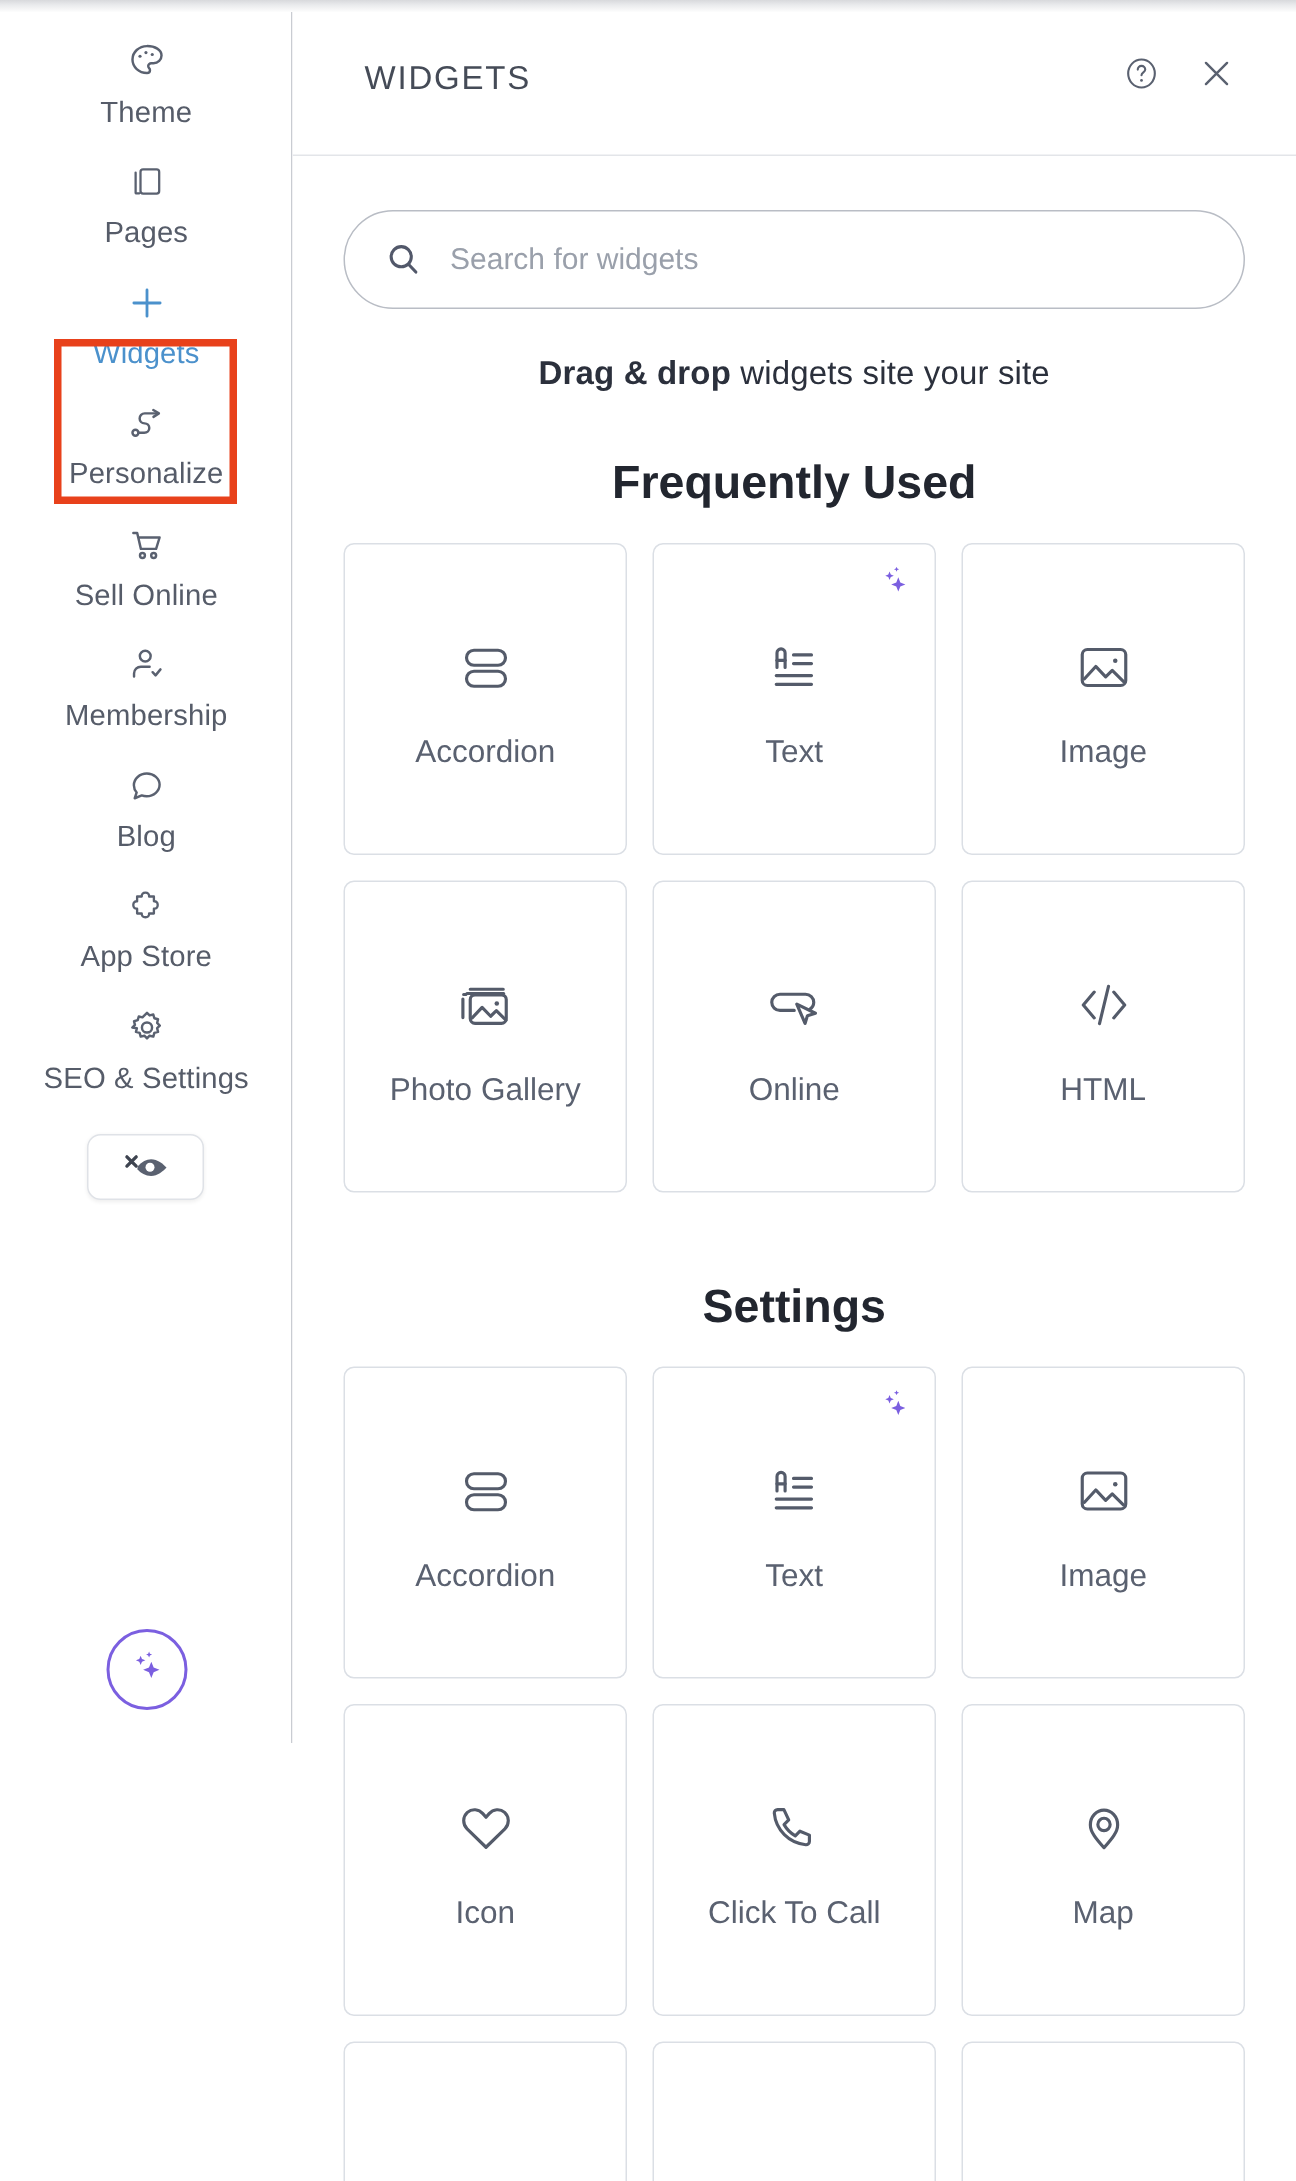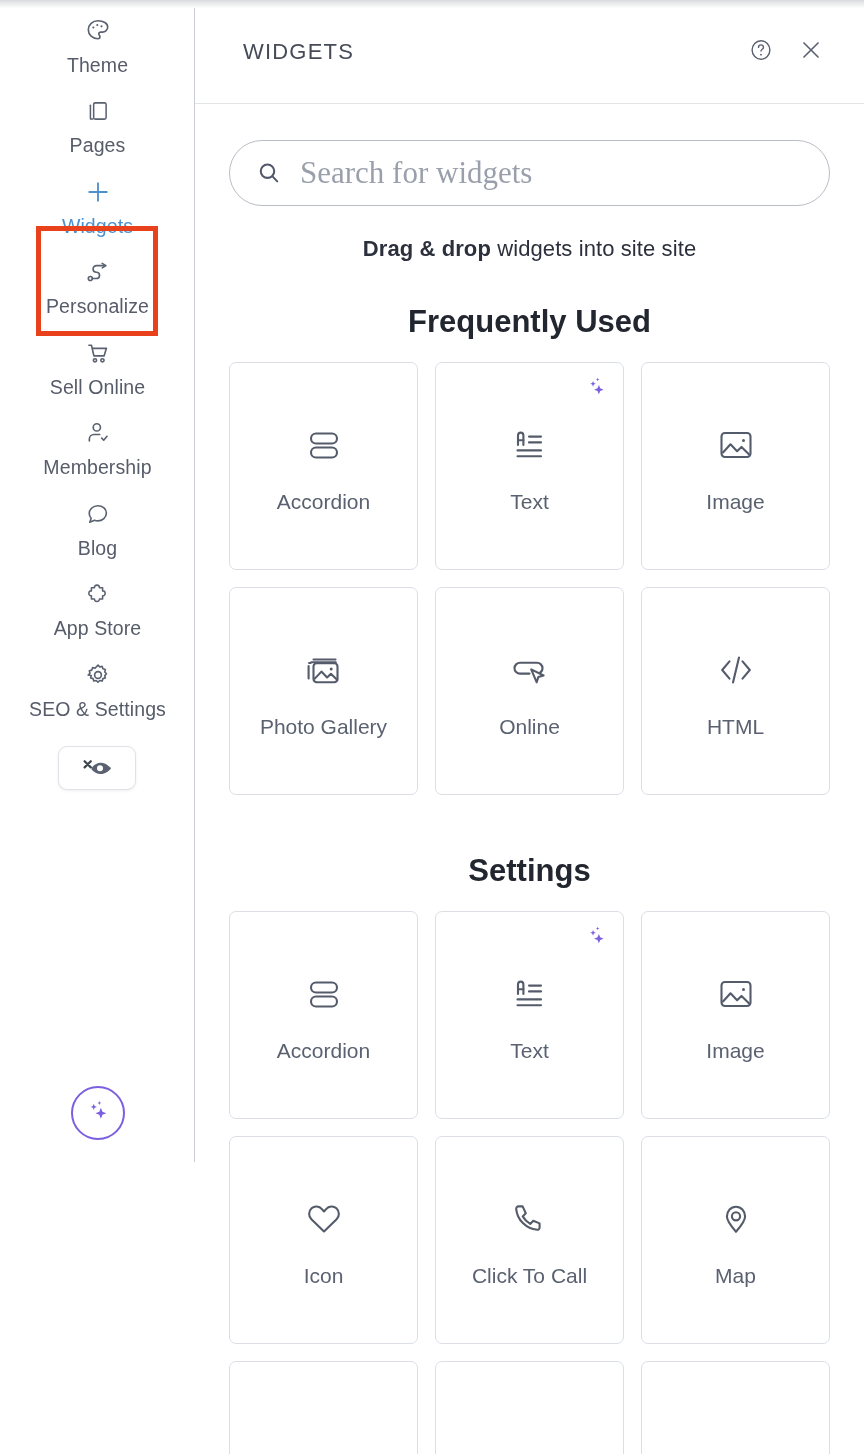--- a/index.html
+++ b/index.html
@@ -31,21 +31,21 @@
   }
 
   
   .sidebar {
     position: relative;
     width: 195px;
     height: 1162px;
     background: #ffffff;
     border-right: 1px solid #c9ccd2;
     flex: 0 0 195px;
-    padding-top: 4px;
+    padding-top: 14px;
   }
 
   .nav-item {
     width: 195px;
     display: flex;
     flex-direction: column;
     align-items: center;
     justify-content: center;
     gap: 9px;
     padding: 12px 0 8px 0;
@@ -155,23 +155,23 @@
     display: flex;
     align-items: center;
     padding: 0 26px;
     gap: 18px;
     background: #ffffff;
   }
   .search-icon { color:#52586a; display:flex; }
   .search-input {
     border: none;
     outline: none;
-    font-size: 31px;
+    font-size: 20px;
     color: #3b4150;
-    font-family: Liberation Serif, serif;
+    font-family: Liberation Sans, sans-serif;
     width: 100%;
     background: transparent;
   }
   .search-input::placeholder { color: #9aa0ab; }
 
   .drag-line {
     text-align: center;
     font-size: 22px;
     color: #2b303c;
     margin-top: 30px;
@@ -379,21 +379,21 @@
         <span class="search-icon">
           <svg width="26" height="26" viewBox="0 0 24 24" fill="none" stroke="currentColor" stroke-width="1.9" stroke-linecap="round">
             <circle cx="10.6" cy="10.3" r="6.2"></circle>
             <path d="M15.2 15.1l4.4 4.6"></path>
           </svg>
         </span>
         <input class="search-input" type="text" value="" placeholder="Search for widgets" style="">
       </div>
 
       <div class="drag-line">
-        <b>Drag &amp; drop</b><span> widgets into site site</span>
+        <b>Drag &amp; drop</b><span> widgets site your site</span>
       </div>
 
       <div class="section-title">Frequently Used</div>
       <div class="grid">
 
         <div class="card">
           <span class="card-icon">
             <svg width="48" height="48" viewBox="0 0 48 48" fill="none" stroke="currentColor" stroke-width="2.1" stroke-linecap="round">
               <rect x="11" y="12.5" width="26" height="10" rx="5"></rect>
               <rect x="11" y="26.5" width="26" height="10" rx="5"></rect>

